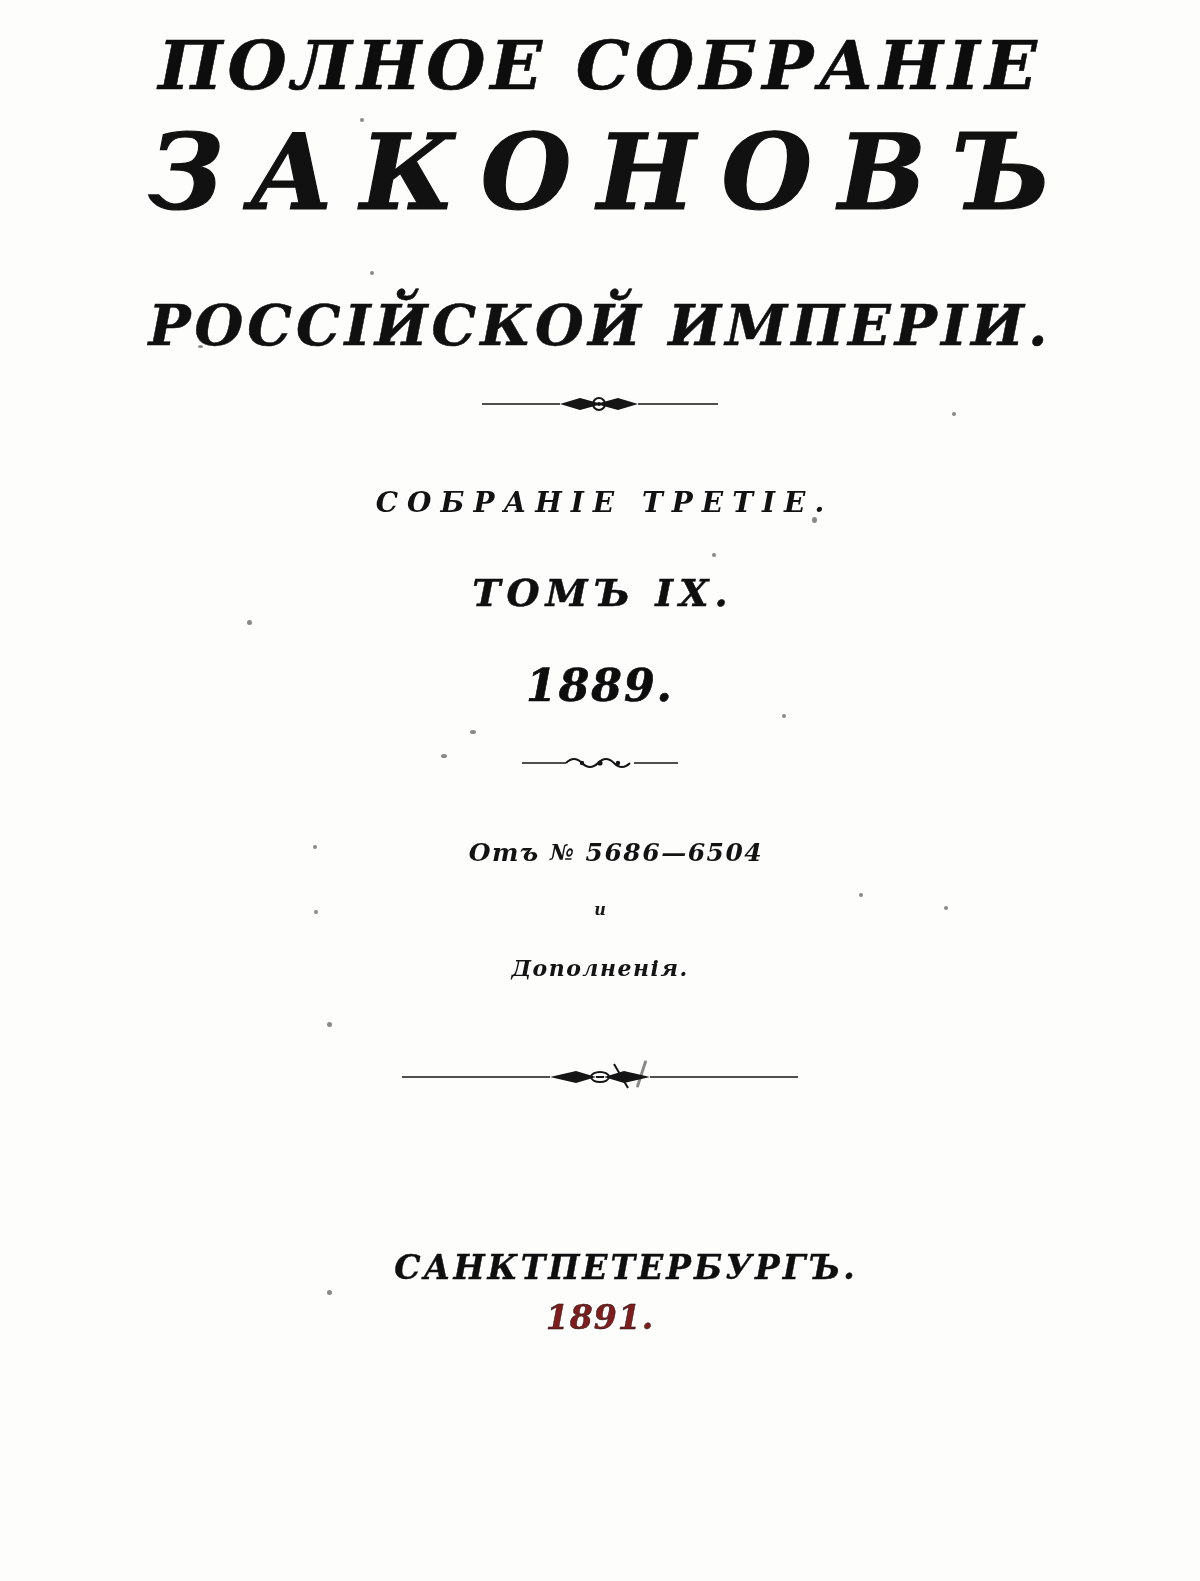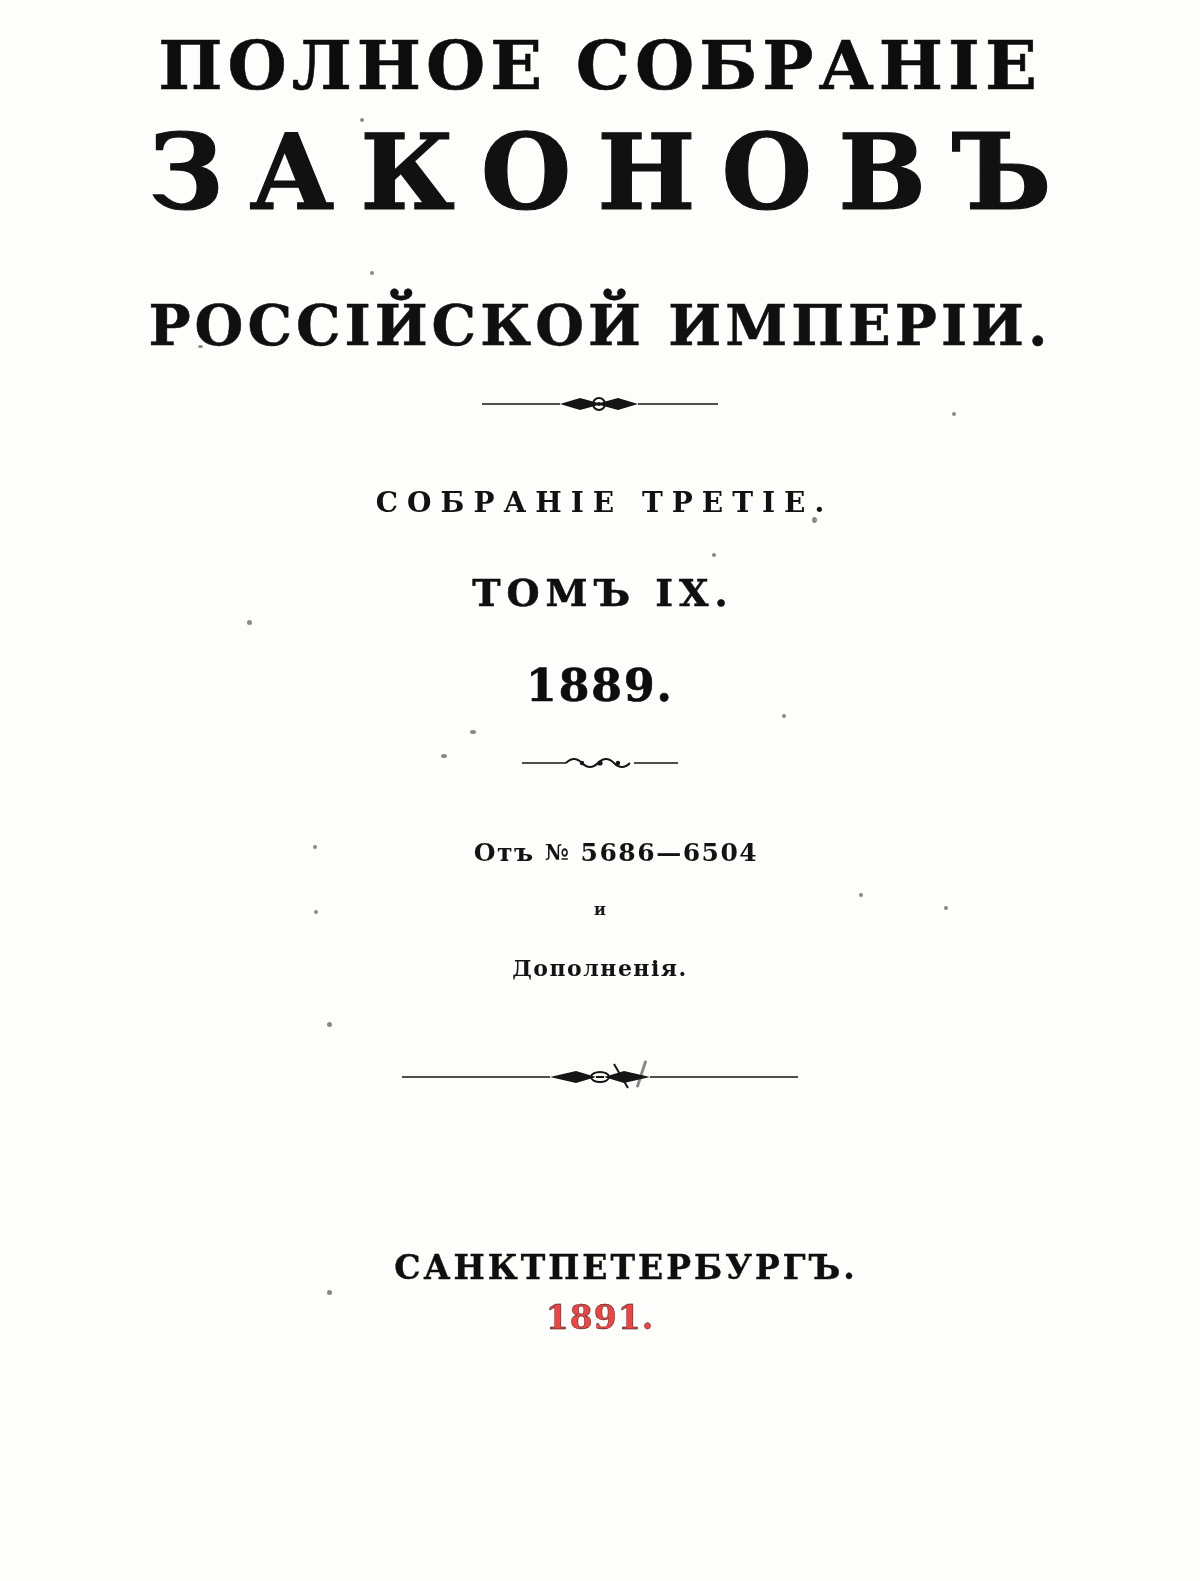--- a/index.html
+++ b/index.html
@@ -14,20 +14,21 @@
     color: #141414;
     position: relative;
     overflow: hidden;
   }
 
   .page {
     position: relative;
     width: 1200px;
     height: 1581px;
     background: #fdfdfb;
+    font-style: italic;
   }
 
   
   .speck {
     position: absolute;
     background: #2a2a2a;
     border-radius: 50%;
     opacity: 0.55;
   }
 
@@ -171,21 +172,21 @@
     margin-left: 26px;
     -webkit-text-stroke: 0.4px #0f0f0f;
   }
 
   .line11 {
     top: 1298px;
     font-family: "DejaVu Serif", serif;
     font-weight: 700;
     font-size: 33px;
     letter-spacing: 1px;
-    color: #ef4444;
+    color: #7f1d1d;
     -webkit-text-stroke: 0.4px #0f0f0f;
   }
 </style>
 </head>
 <body>
 
 <div class="page">
 
   <div class="speck" style="left:360px;top:118px;width:4px;height:4px;"></div>
   <div class="speck" style="left:370px;top:271px;width:4px;height:4px;"></div>

